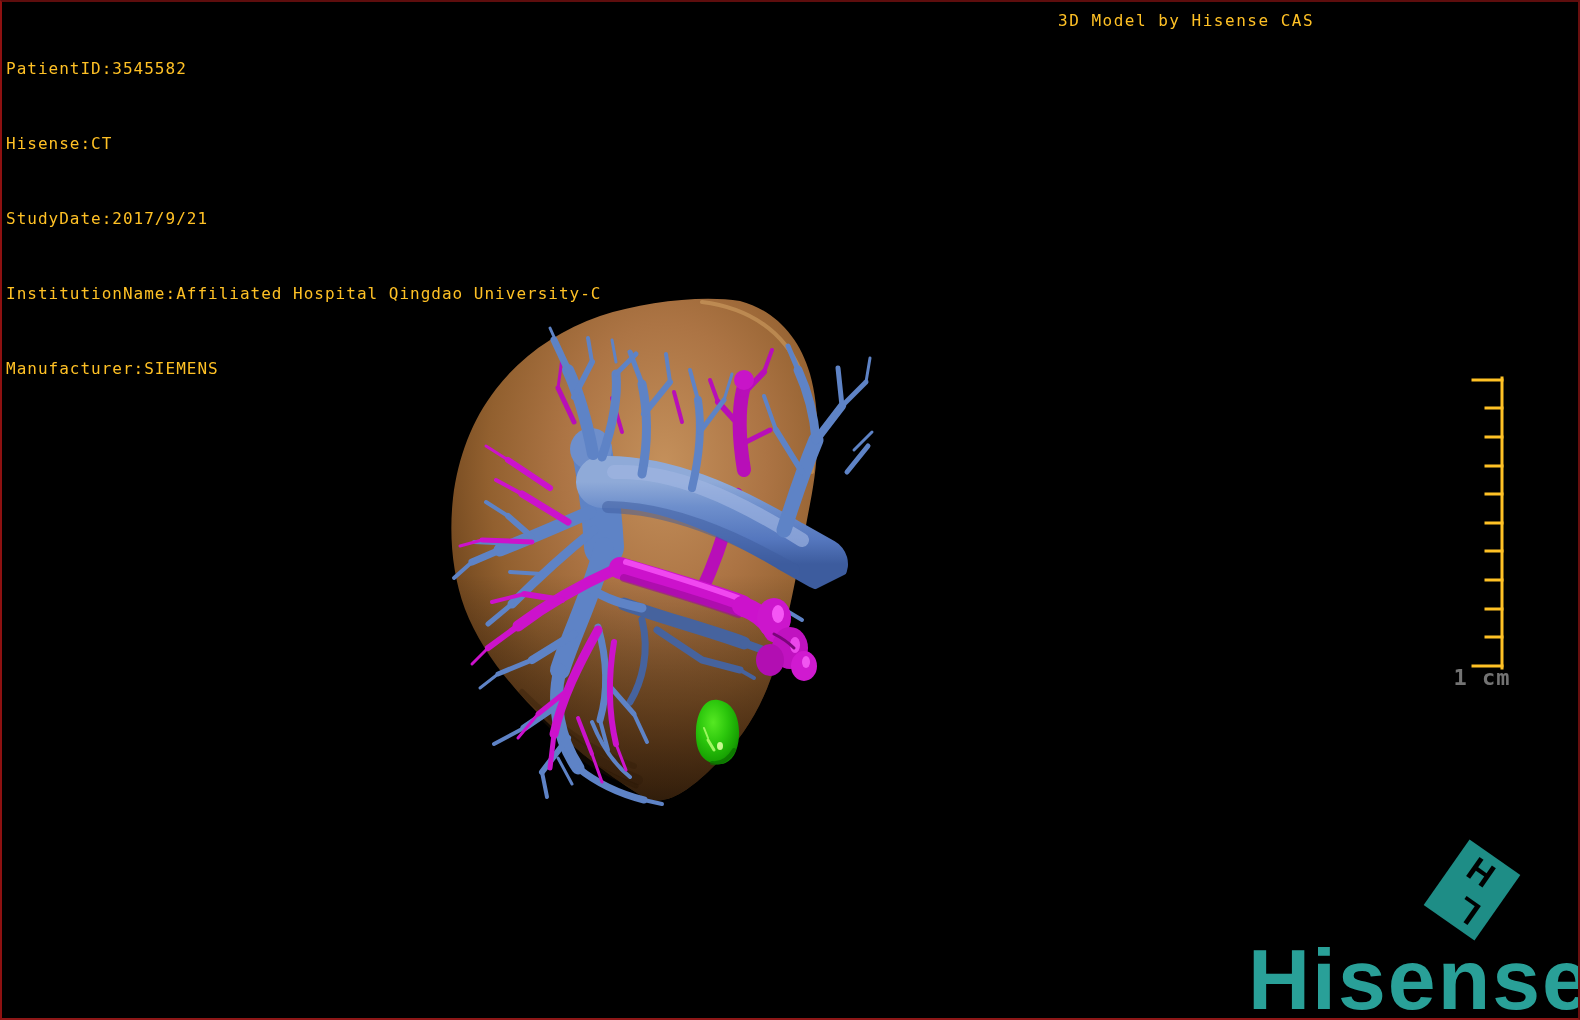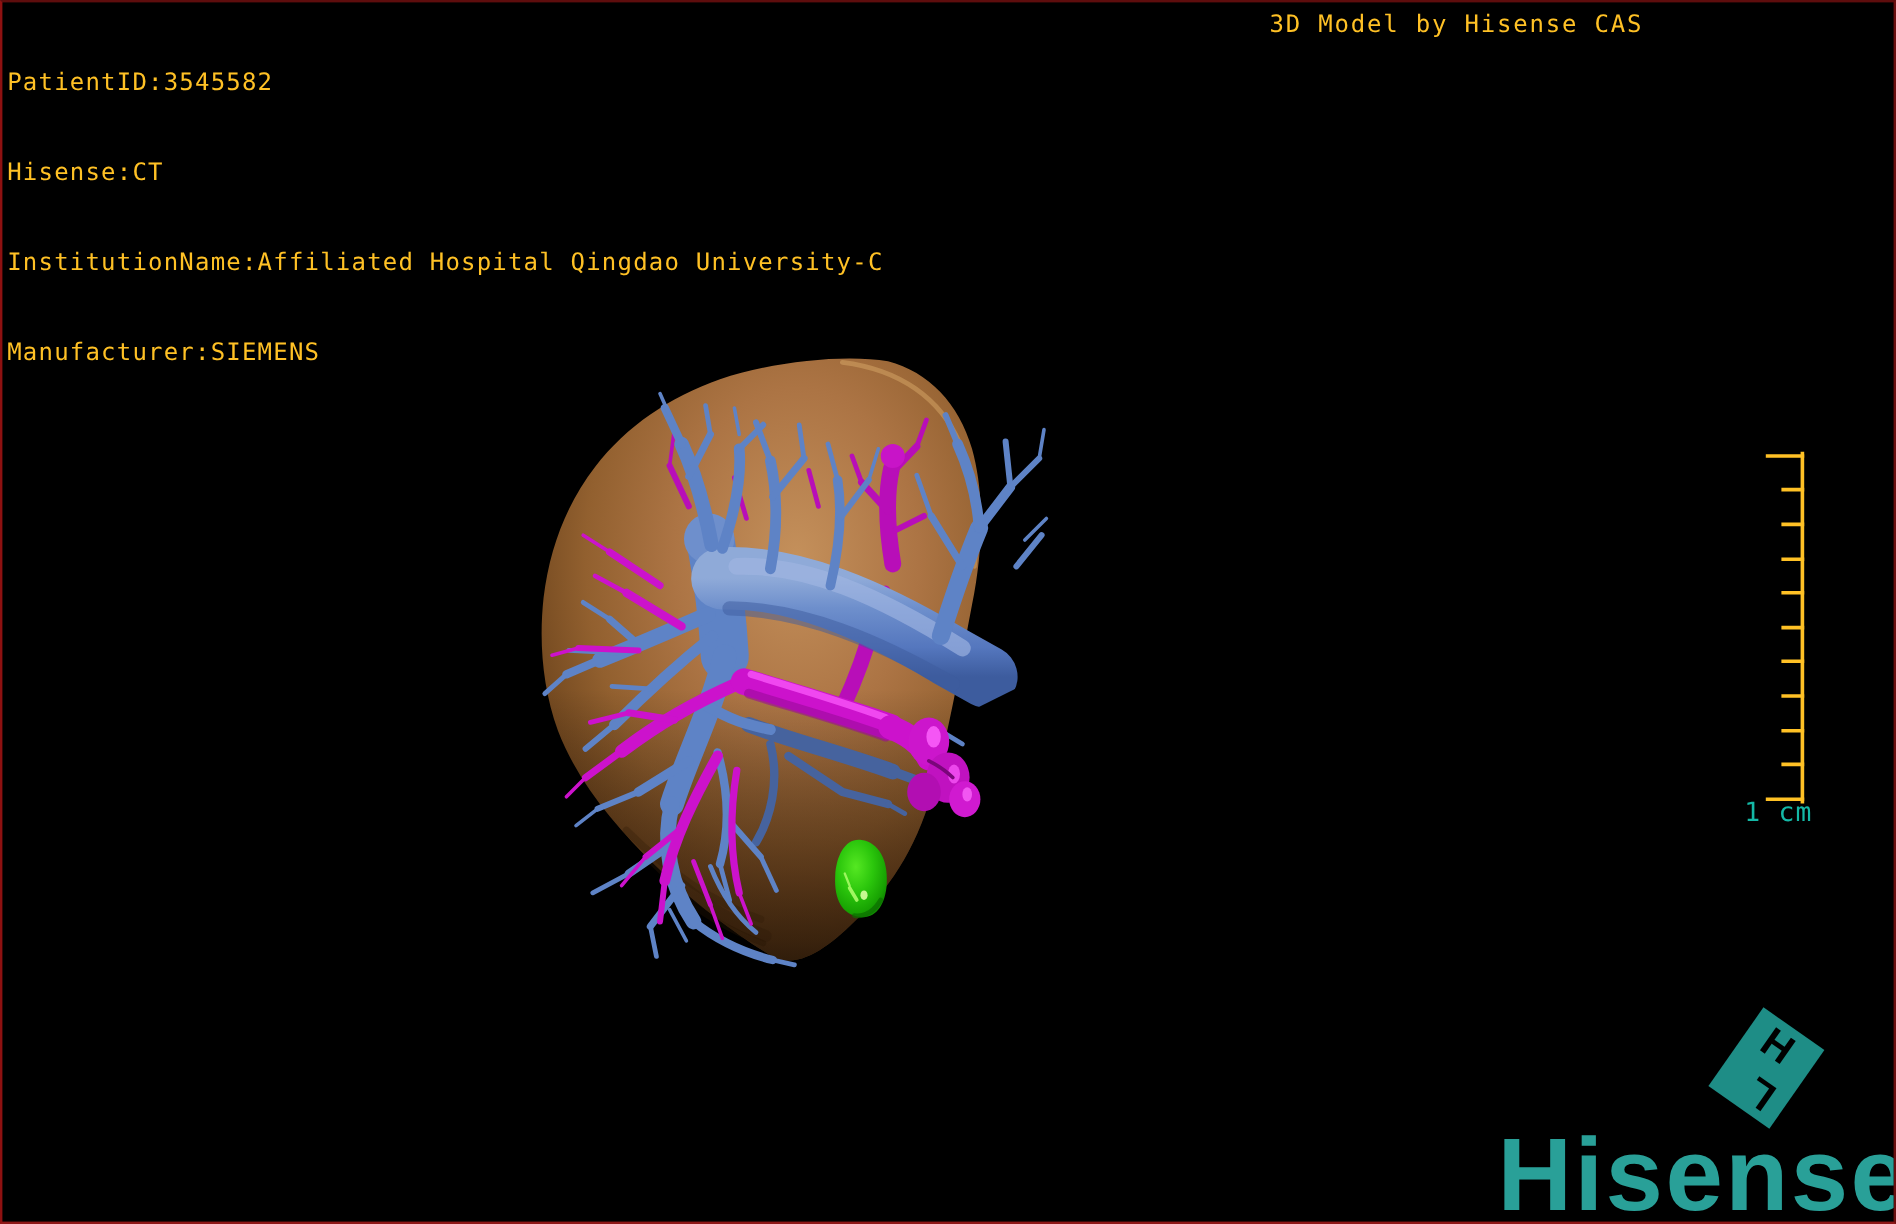--- a/index.html
+++ b/index.html
@@ -8,33 +8,33 @@
     width:1580px;height:1020px;
     background:#000;
     box-sizing:border-box;
     border:2px solid;
     border-color:#5E0D0D #6A0F0F #8E1717 #8E1111;
     overflow:hidden;
     font-family:"DejaVu Sans Mono","Liberation Mono",monospace;
   }
   .ytext{
     color:#FFC125;
-    font-size:20px;
+    font-size:16px;
     letter-spacing:1px;
     line-height:25px;
     white-space:pre;
   }
   .patient-info{position:absolute;left:4px;top:4px;}
   .watermark{position:absolute;left:1056px;top:6px;letter-spacing:1.5px;}
   .volume{position:absolute;left:4px;top:977px;}
   .model-svg{position:absolute;left:0;top:0;width:1576px;height:1016px;}
   .scale-label{
     position:absolute;left:1444px;top:663px;width:72px;
-    text-align:center;font-size:22px;font-weight:normal;letter-spacing:1px;
-    color:#14b8a6;
+    text-align:center;font-size:22px;font-weight:bold;letter-spacing:1px;
+    color:#737373;
   }
   .diamond{
     position:absolute;left:1439px;top:848px;width:62px;height:80px;
     background:#1E8D86;
     transform:rotate(35deg);
   }
   .diamond .mono{
     position:absolute;
     color:#000;
     font-family:"Liberation Sans",sans-serif;
@@ -237,20 +237,21 @@
 
     <g fill="none" stroke-width="3" stroke-linecap="square" stroke="#FFC125">
       <path d="M1500 376 V666"></path>
       <path d="M1471 378 H1500 M1484 406 H1500 M1484 435 H1500 M1484 464 H1500 M1484 492 H1500 M1484 521 H1500 M1484 549 H1500 M1484 578 H1500 M1484 607 H1500 M1484 635 H1500 M1471 664 H1500"></path>
     </g>
   </svg>
 
   <div class="patient-info ytext">
     <div>PatientID:3545582</div>
     <div>Hisense:CT</div>
+    <div>StudyDate:2017/9/21</div>
     <div>InstitutionName:Affiliated Hospital Qingdao University-C</div>
     <div>Manufacturer:SIEMENS</div>
   </div>
 
   <div class="watermark ytext">3D Model by Hisense CAS</div>
 
   <div class="scale-label">1 cm</div>
 
 
   <div class="diamond">

